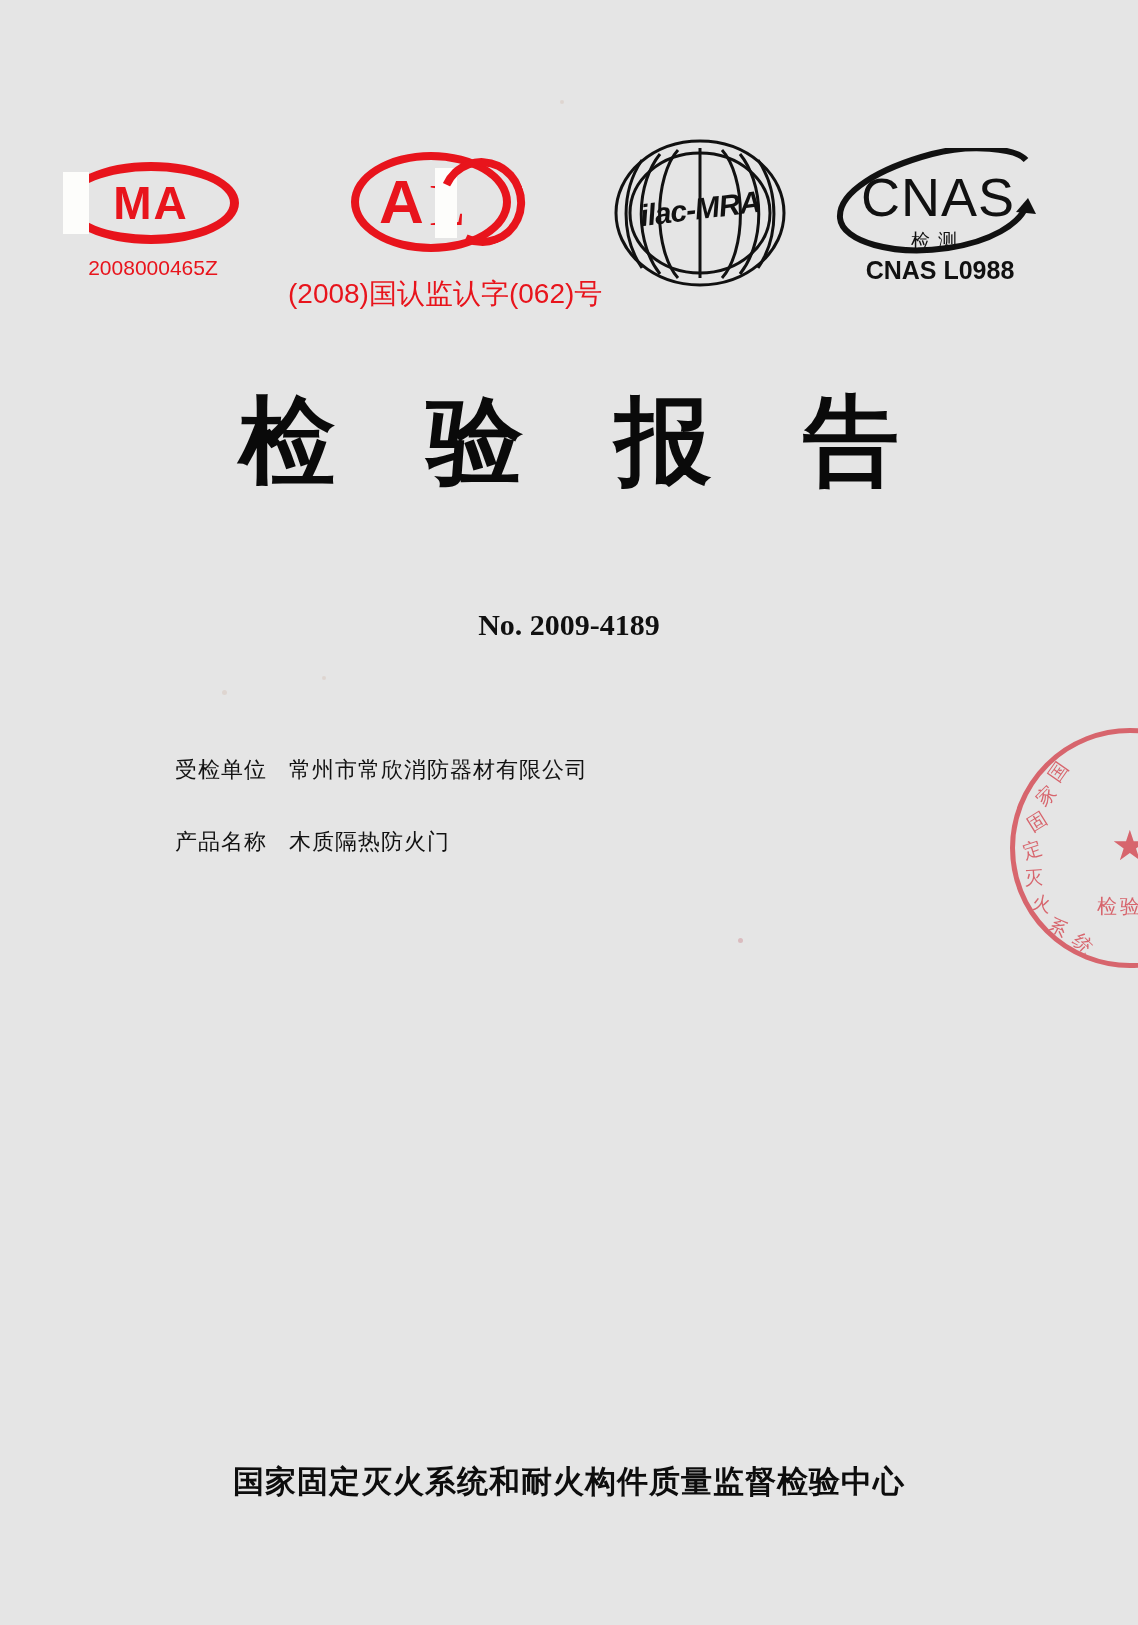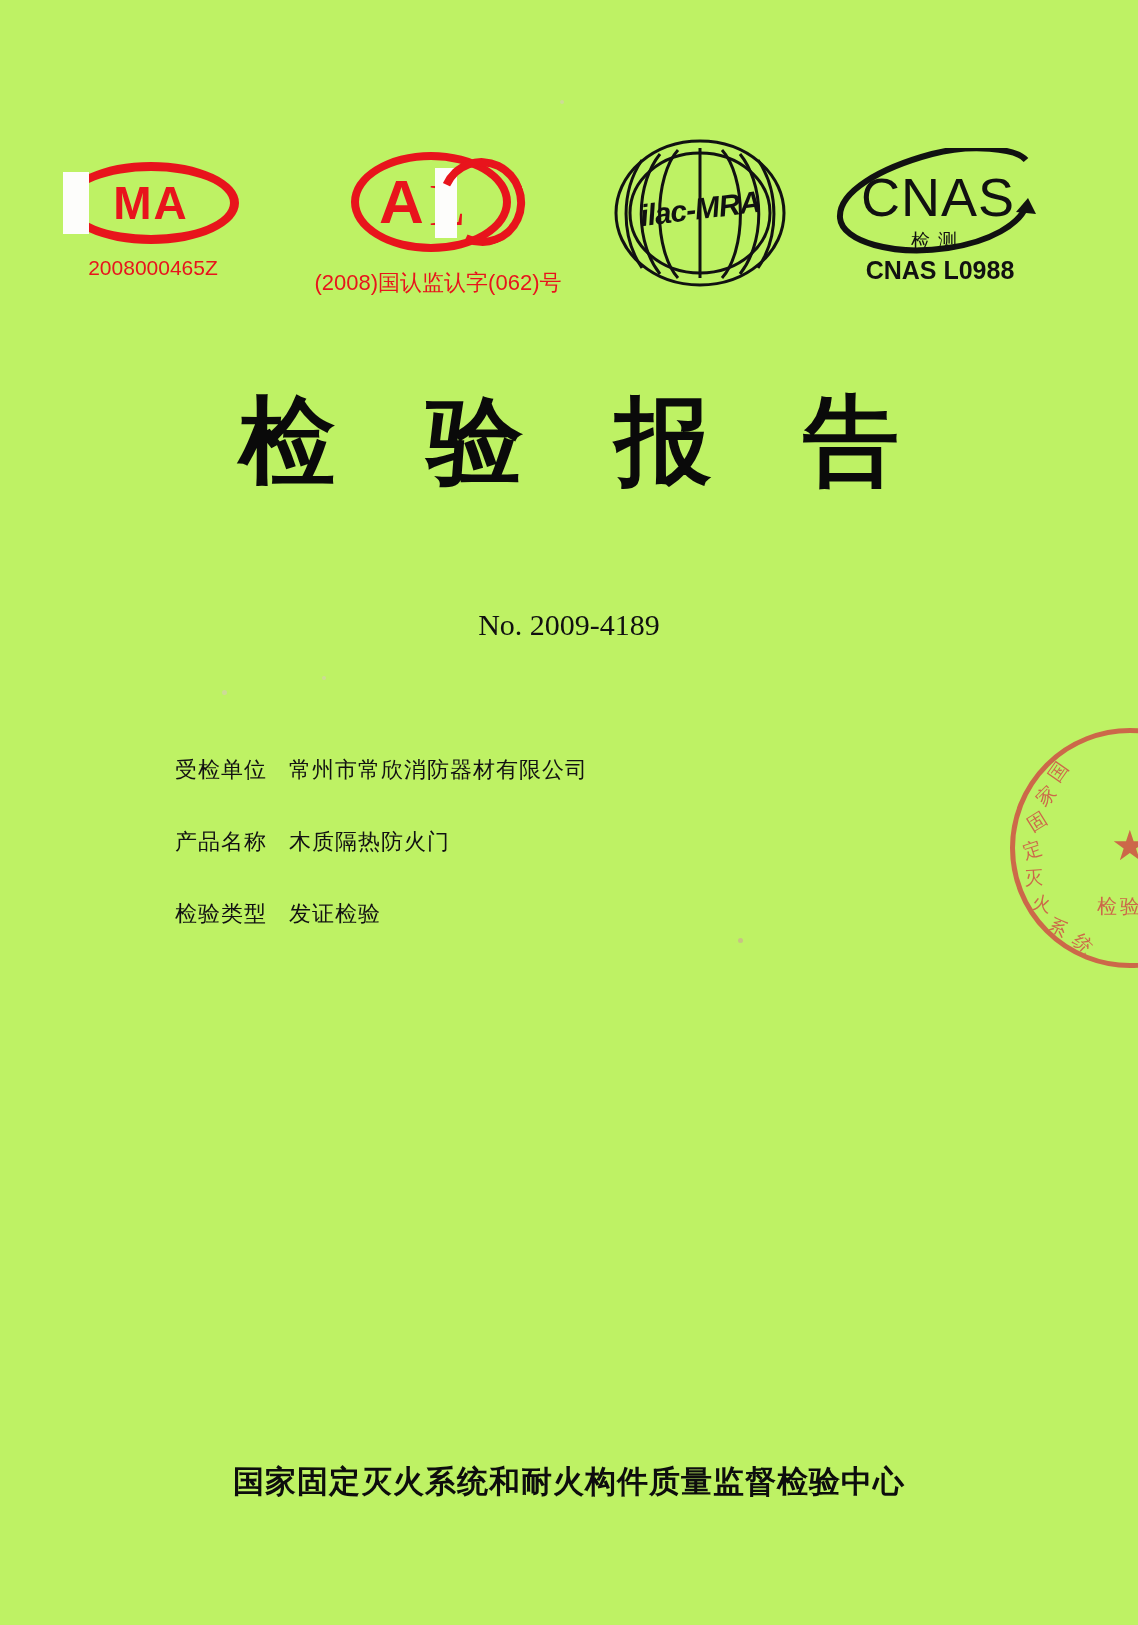--- a/index.html
+++ b/index.html
@@ -12,21 +12,21 @@
     height: 1625px;
     position: relative;
     font-family: "Liberation Serif", serif;
     color: #111;
     overflow: hidden;
   }
 
   .page {
     position: absolute;
     inset: 0;
-    background: #bef264;
+    background: #e5e5e5;
   }
 
   
   .logo-row {
     position: absolute;
     top: 130px;
     left: 0;
     width: 1138px;
     height: 210px;
   }
@@ -120,21 +120,21 @@
     line-height: 80px;
   }
   .cal-l {
     position: absolute;
     left: 86px; top: 16px;
     font-family: "Liberation Serif", serif;
     font-size: 60px;
     color: #e8141c;
     line-height: 74px;
   }
-  .cal .logo-caption { margin-top: 12px; font-size: 22px; }
+  .cal .logo-caption { margin-top: 19px; font-size: 28px; }
 
   
   .ilac { left: 600px; top: 8px; width: 200px; }
   .ilac-mark {
     width: 176px;
     height: 150px;
     margin: 0 auto;
     position: relative;
   }
   .ilac-text {
@@ -206,21 +206,21 @@
     color: #0a0a0a;
   }
 
   .doc-number {
     position: absolute;
     top: 608px;
     left: 0;
     width: 1138px;
     text-align: center;
     font-family: "Liberation Serif", serif;
-    font-weight: normal;
+    font-weight: bold;
     font-size: 30px;
     color: #101010;
   }
 
   
   .fields {
     position: absolute;
     top: 755px;
     left: 175px;
     width: 800px;
@@ -383,24 +383,20 @@
     <div class="field-row">
       <span class="field-label">受检单位</span>
       <span class="field-value">常州市常欣消防器材有限公司</span>
     </div>
 
     <div class="field-row">
       <span class="field-label">产品名称</span>
       <span class="field-value">木质隔热防火门</span>
     </div>
 
-    <div class="field-row">
-      <span class="field-label">检验类型</span>
-      <span class="field-value">发证检验</span>
-    </div>
 
   </div>
 
   <div class="stamp">
     <div class="stamp-text">
       <span class="stamp-ch" style="left:34px;top:26px;transform:rotate(-55deg);">国</span>
       <span class="stamp-ch" style="left:22px;top:50px;transform:rotate(-45deg);">家</span>
       <span class="stamp-ch" style="left:13px;top:76px;transform:rotate(-32deg);">固</span>
       <span class="stamp-ch" style="left:8px;top:104px;transform:rotate(-18deg);">定</span>
       <span class="stamp-ch" style="left:9px;top:132px;transform:rotate(-4deg);">灭</span>

